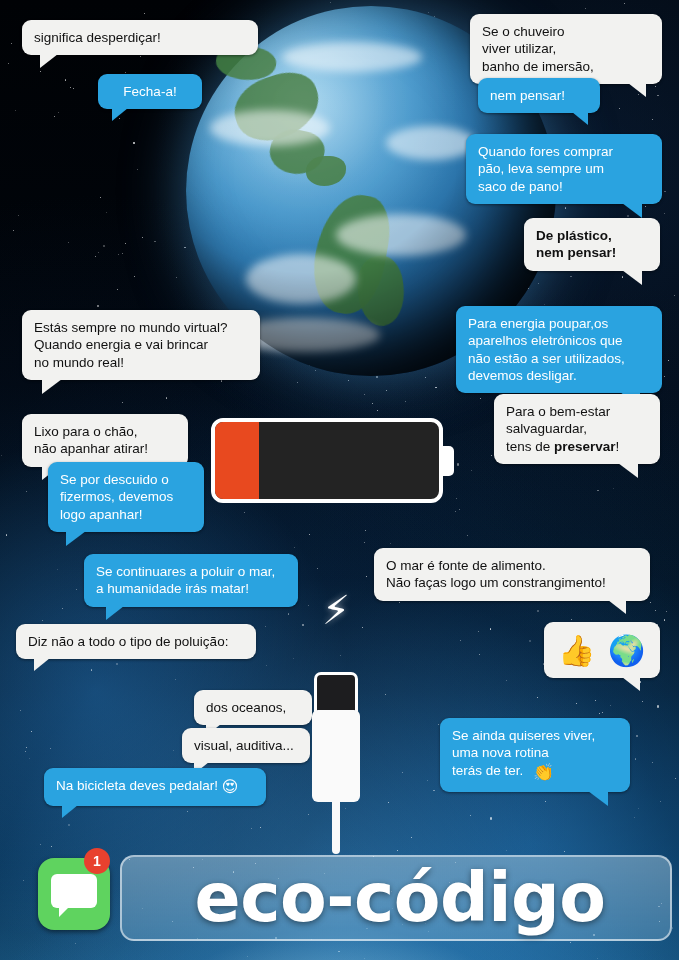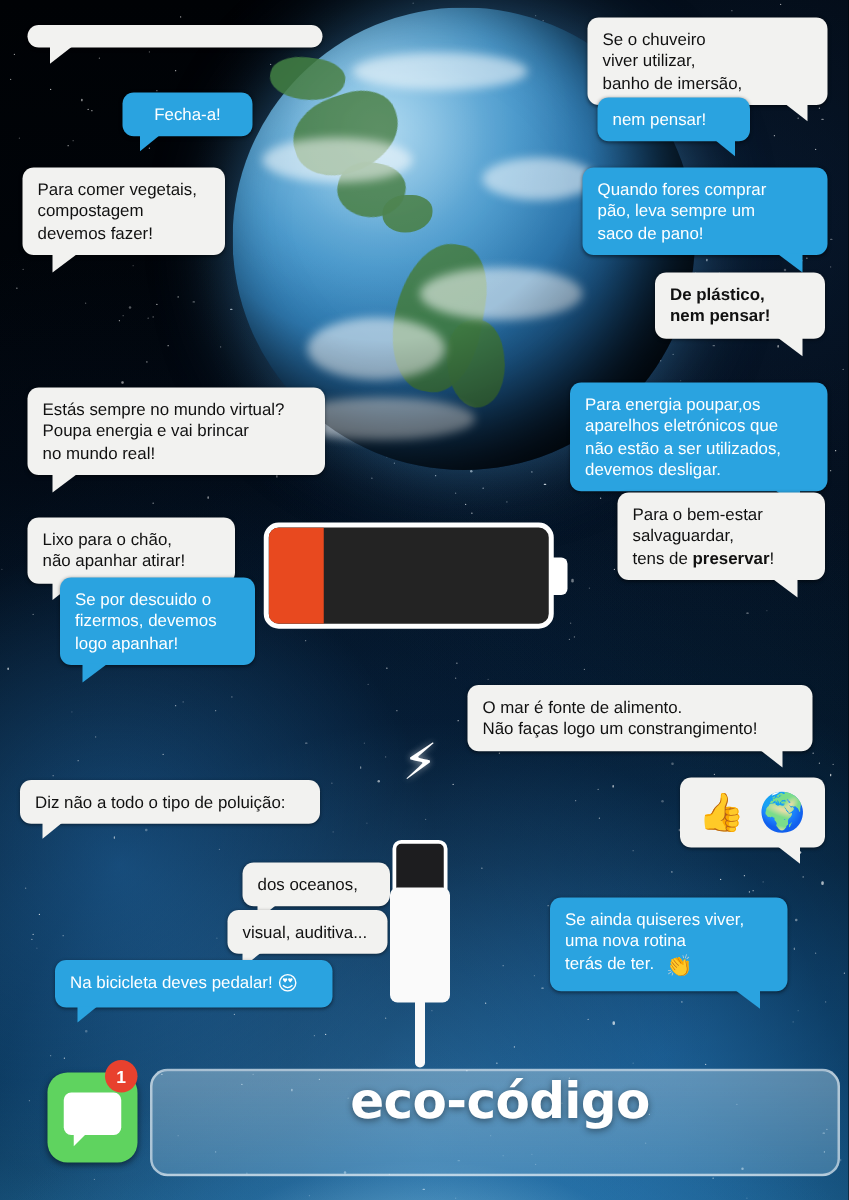--- a/index.html
+++ b/index.html
@@ -185,21 +185,21 @@
     background: linear-gradient(180deg, rgba(180,215,235,0.45) 0%, rgba(120,175,210,0.40) 100%);
     border: 2px solid rgba(255,255,255,0.55);
     border-radius: 14px;
   }
   .eco-title {
     position: absolute;
     left: 150px;
     top: 858px;
     width: 500px;
     text-align: center;
-    font-size: 40px;
+    font-size: 68px;
     font-weight: bold;
     color: #ffffff;
     letter-spacing: -0.5px;
     text-shadow: 0 2px 6px rgba(0,0,0,0.45);
     font-family: "DejaVu Sans", sans-serif;
   }
   
   .chat-icon {
     position: absolute;
     left: 38px;
@@ -681,63 +681,58 @@
     <div class="cloud" style="left:24px;  top:104px; width:120px; height:36px;"></div>
     <div class="cloud" style="left:96px;  top:36px;  width:140px; height:30px;"></div>
     <div class="cloud" style="left:150px; top:208px; width:130px; height:42px;"></div>
     <div class="cloud" style="left:60px;  top:248px; width:110px; height:50px;"></div>
     <div class="cloud" style="left:200px; top:120px; width:90px;  height:34px;"></div>
     <div class="cloud" style="left:44px;  top:312px; width:150px; height:34px;"></div>
     <div class="earth-shade"></div>
   </div>
 
   <div class="bubble white" style="left:22px; top:20px; width:236px;">
+    <div>significa desperdiçar!</div>
     <div class="tail" style="left:18px; bottom:-13px; border-top:14px solid #f2f2f0; border-right:18px solid transparent;"></div>
   </div>
 
   <div class="bubble blue" style="left:98px; top:74px; width:104px; text-align:center;">
     <div>Fecha-a!</div>
     <div class="tail" style="left:14px; bottom:-12px; border-top:13px solid #2aa3e0; border-right:16px solid transparent;"></div>
   </div>
 
   <div class="bubble white" style="left:470px; top:14px; width:192px;">
     <div>Se o chuveiro</div>
     <div>viver utilizar,</div>
     <div>banho de imersão,</div>
     <div class="tail" style="right:16px; bottom:-13px; border-top:14px solid #f2f2f0; border-left:18px solid transparent;"></div>
   </div>
 
   <div class="bubble blue" style="left:478px; top:78px; width:122px;">
     <div>nem pensar!</div>
     <div class="tail" style="right:12px; bottom:-12px; border-top:13px solid #2aa3e0; border-left:16px solid transparent;"></div>
   </div>
 
-  <div class="bubble white" style="left:18px; top:134px; width:162px;">
-    <div>Para comer vegetais,</div>
-    <div>compostagem</div>
-    <div>devemos fazer!</div>
-    <div class="tail" style="left:24px; bottom:-14px; border-top:15px solid #f2f2f0; border-right:20px solid transparent;"></div>
-  </div>
 
   <div class="bubble blue" style="left:466px; top:134px; width:196px;">
     <div>Quando fores comprar</div>
     <div>pão, leva sempre um</div>
     <div>saco de pano!</div>
     <div class="tail" style="right:20px; bottom:-14px; border-top:15px solid #2aa3e0; border-left:20px solid transparent;"></div>
   </div>
 
   <div class="bubble white" style="left:524px; top:218px; width:136px; font-weight:bold;">
     <div>De plástico,</div>
     <div>nem pensar!</div>
     <div class="tail" style="right:18px; bottom:-14px; border-top:15px solid #f2f2f0; border-left:20px solid transparent;"></div>
   </div>
 
   <div class="bubble white" style="left:22px; top:310px; width:238px;">
     <div>Estás sempre no mundo virtual?</div>
-    <div>Poupa energia e vai brincar</div>
+    <div>Quando energia e vai brincar</div>
     <div>no mundo real!</div>
     <div class="tail" style="left:20px; bottom:-14px; border-top:15px solid #f2f2f0; border-right:20px solid transparent;"></div>
   </div>
 
   <div class="bubble blue" style="left:456px; top:306px; width:206px;">
     <div>Para energia poupar,os</div>
     <div>aparelhos eletrónicos que</div>
     <div>não estão a ser utilizados,</div>
     <div>devemos desligar.</div>
     <div class="tail" style="right:22px; bottom:-14px; border-top:15px solid #2aa3e0; border-left:20px solid transparent;"></div>
@@ -758,20 +753,25 @@
     <div class="tail" style="right:22px; bottom:-14px; border-top:15px solid #f2f2f0; border-left:20px solid transparent;"></div>
   </div>
 
   <div class="bubble blue" style="left:48px; top:462px; width:156px;">
     <div>Se por descuido o</div>
     <div>fizermos, devemos</div>
     <div>logo apanhar!</div>
     <div class="tail" style="left:18px; bottom:-14px; border-top:15px solid #2aa3e0; border-right:20px solid transparent;"></div>
   </div>
 
+  <div class="bubble blue" style="left:84px; top:554px; width:214px;">
+    <div>Se continuares a poluir o mar,</div>
+    <div>a humanidade irás matar!</div>
+    <div class="tail" style="left:22px; bottom:-13px; border-top:14px solid #2aa3e0; border-right:18px solid transparent;"></div>
+  </div>
 
   <div class="bubble white" style="left:374px; top:548px; width:276px;">
     <div>O mar é fonte de alimento.</div>
     <div>Não faças logo um constrangimento!</div>
     <div class="tail" style="right:24px; bottom:-13px; border-top:14px solid #f2f2f0; border-left:18px solid transparent;"></div>
   </div>
 
   <div class="bubble white" style="left:16px; top:624px; width:240px;">
     <div>Diz não a todo o tipo de poluição:</div>
     <div class="tail" style="left:18px; bottom:-12px; border-top:13px solid #f2f2f0; border-right:16px solid transparent;"></div>

